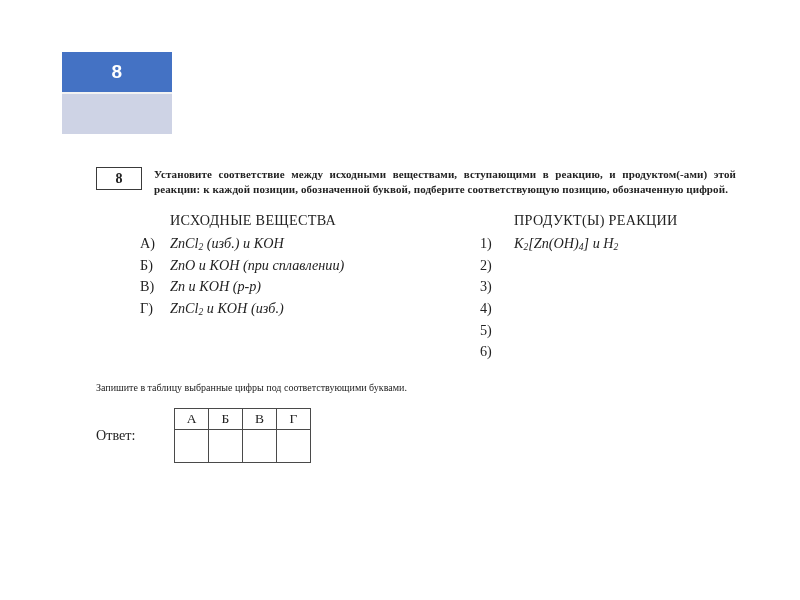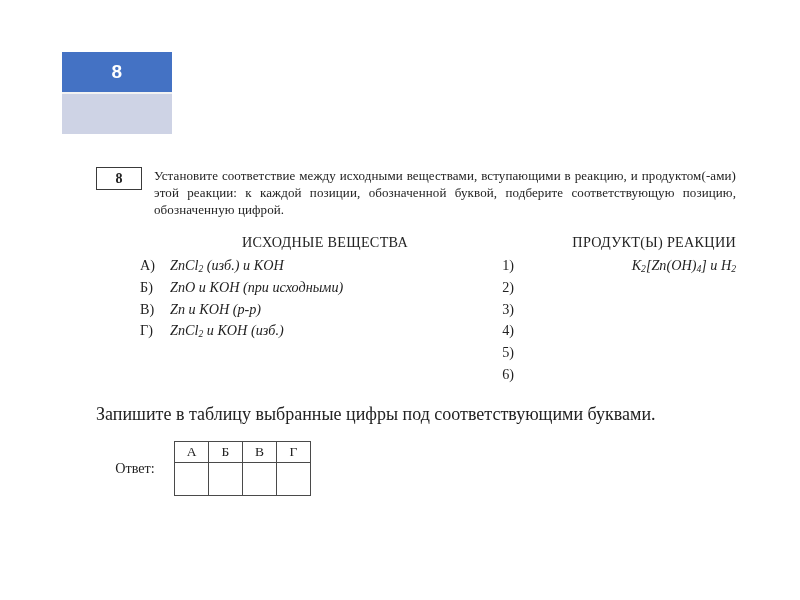--- a/index.html
+++ b/index.html
@@ -62,44 +62,45 @@
     display: flex;
     align-items: center;
     justify-content: center;
     font-size: 14px;
     font-weight: bold;
     margin-right: 12px;
     background: #ffffff;
   }
   #prompt-text {
     flex: 1 1 auto;
-    font-size: 13px;
+    font-size: 11px;
     line-height: 1.32;
     text-align: justify;
     text-justify: inter-word;
     letter-spacing: 0.1px;
+    font-weight: bold;
   }
 
   
   #columns {
     display: flex;
     margin-top: 16px;
     padding-left: 44px;
   }
   .match-col { position: relative; }
   #col-left  { width: 340px; }
-  #col-right { width: 256px; text-align: right; }
+  #col-right { width: 256px; }
 
   .col-heading {
     font-size: 14.2px;
     letter-spacing: 0.3px;
     margin-bottom: 4px;
     white-space: nowrap;
   }
-  #col-left .col-heading  { padding-left: 30px; text-align: center; }
+  #col-left .col-heading  { padding-left: 30px; }
   #col-right .col-heading { padding-left: 34px; }
 
   .match-list {
     list-style: none;
     margin: 0;
     padding: 0;
   }
   .match-item {
     display: flex;
     font-size: 14.2px;
@@ -113,33 +114,32 @@
   #col-right .item-key { width: 34px; }
   .item-val { flex: 1 1 auto; font-style: italic; }
   .item-val sub {
     font-size: 0.68em;
     vertical-align: -0.22em;
   }
 
   
   #instruction {
     margin-top: 18px;
-    font-size: 18px;
+    font-size: 10px;
     line-height: 1.3;
   }
 
   #answer-row {
     margin-top: 14px;
     display: flex;
     align-items: center;
   }
   #answer-label {
     font-size: 14.2px;
     width: 78px;
-    text-align: center;
   }
   #answer-table {
     border-collapse: collapse;
   }
   #answer-table td {
     width: 31px;
     border: 1px solid #4a4a4a;
     text-align: center;
     font-size: 13.5px;
     background: #ffffff;
@@ -170,21 +170,21 @@
 
     <div class="match-col" id="col-left">
       <div class="col-heading">ИСХОДНЫЕ ВЕЩЕСТВА</div>
       <ul class="match-list" id="left-list">
           <li class="match-item">
             <span class="item-key">А)</span>
             <span class="item-val">ZnCl<sub>2</sub> (изб.) и KOH</span>
           </li>
           <li class="match-item">
             <span class="item-key">Б)</span>
-            <span class="item-val">ZnO и KOH (при исходными)</span>
+            <span class="item-val">ZnO и KOH (при сплавлении)</span>
           </li>
           <li class="match-item">
             <span class="item-key">В)</span>
             <span class="item-val">Zn и KOH (р-р)</span>
           </li>
           <li class="match-item">
             <span class="item-key">Г)</span>
             <span class="item-val">ZnCl<sub>2</sub> и KOH (изб.)</span>
           </li>
         </ul>

